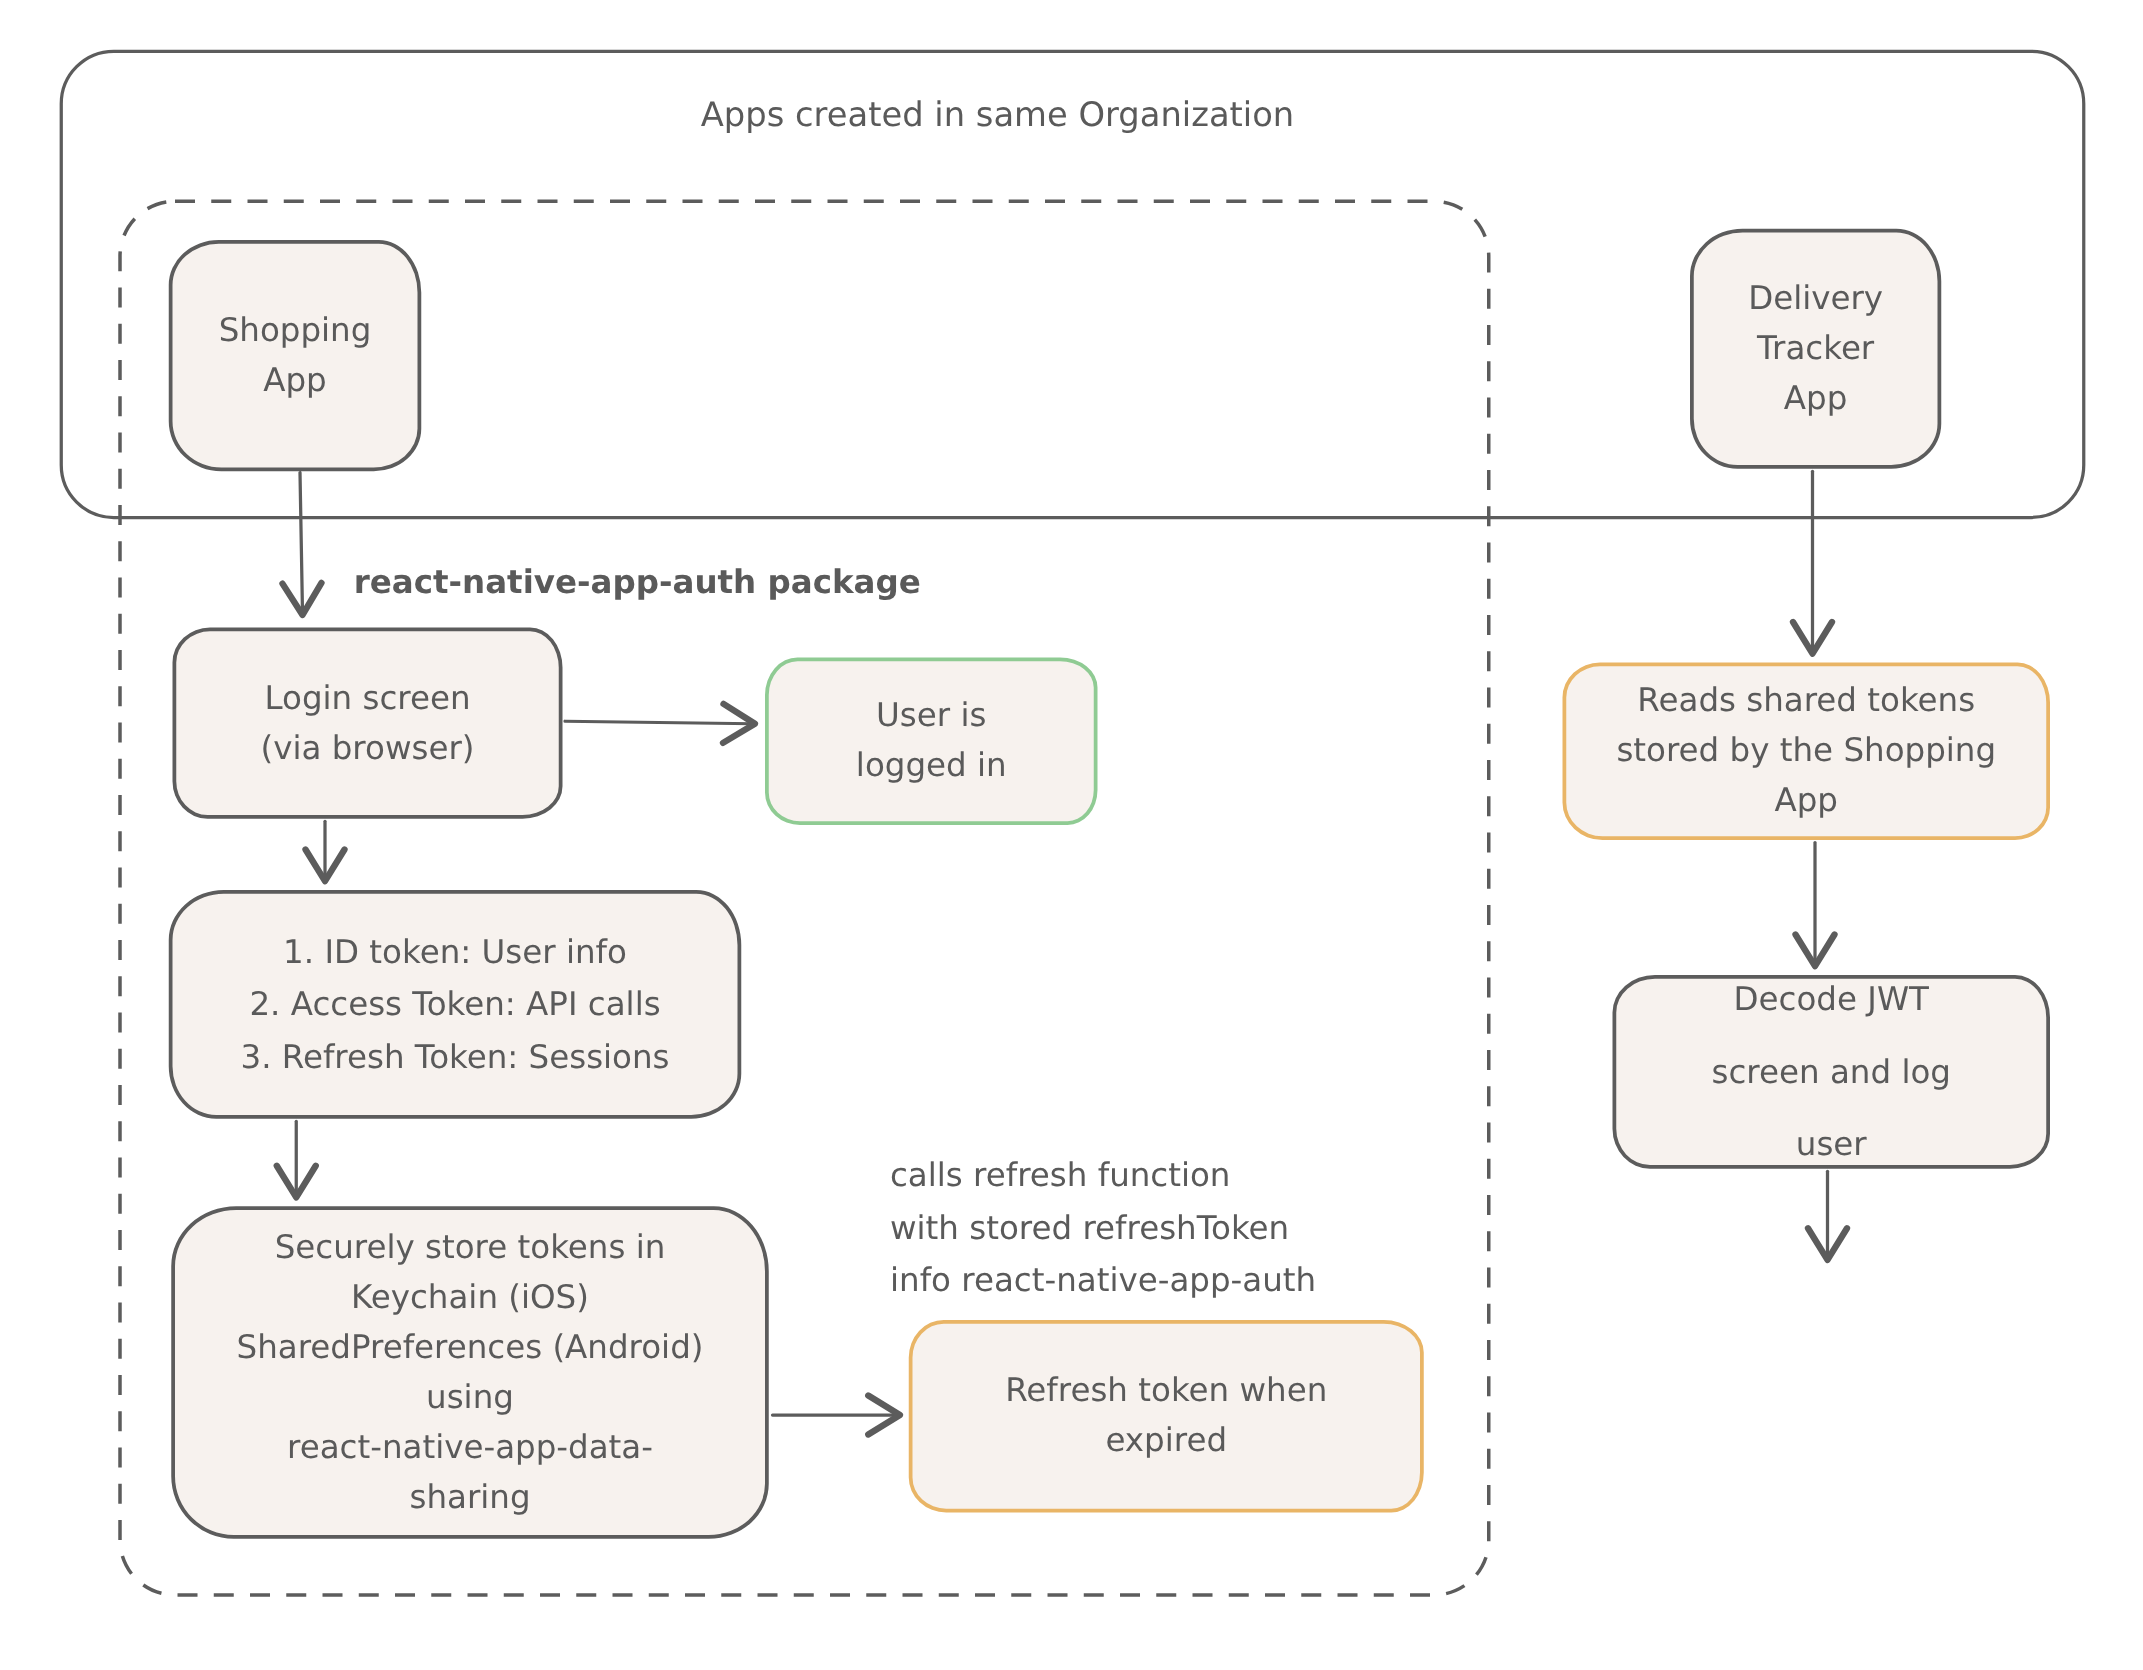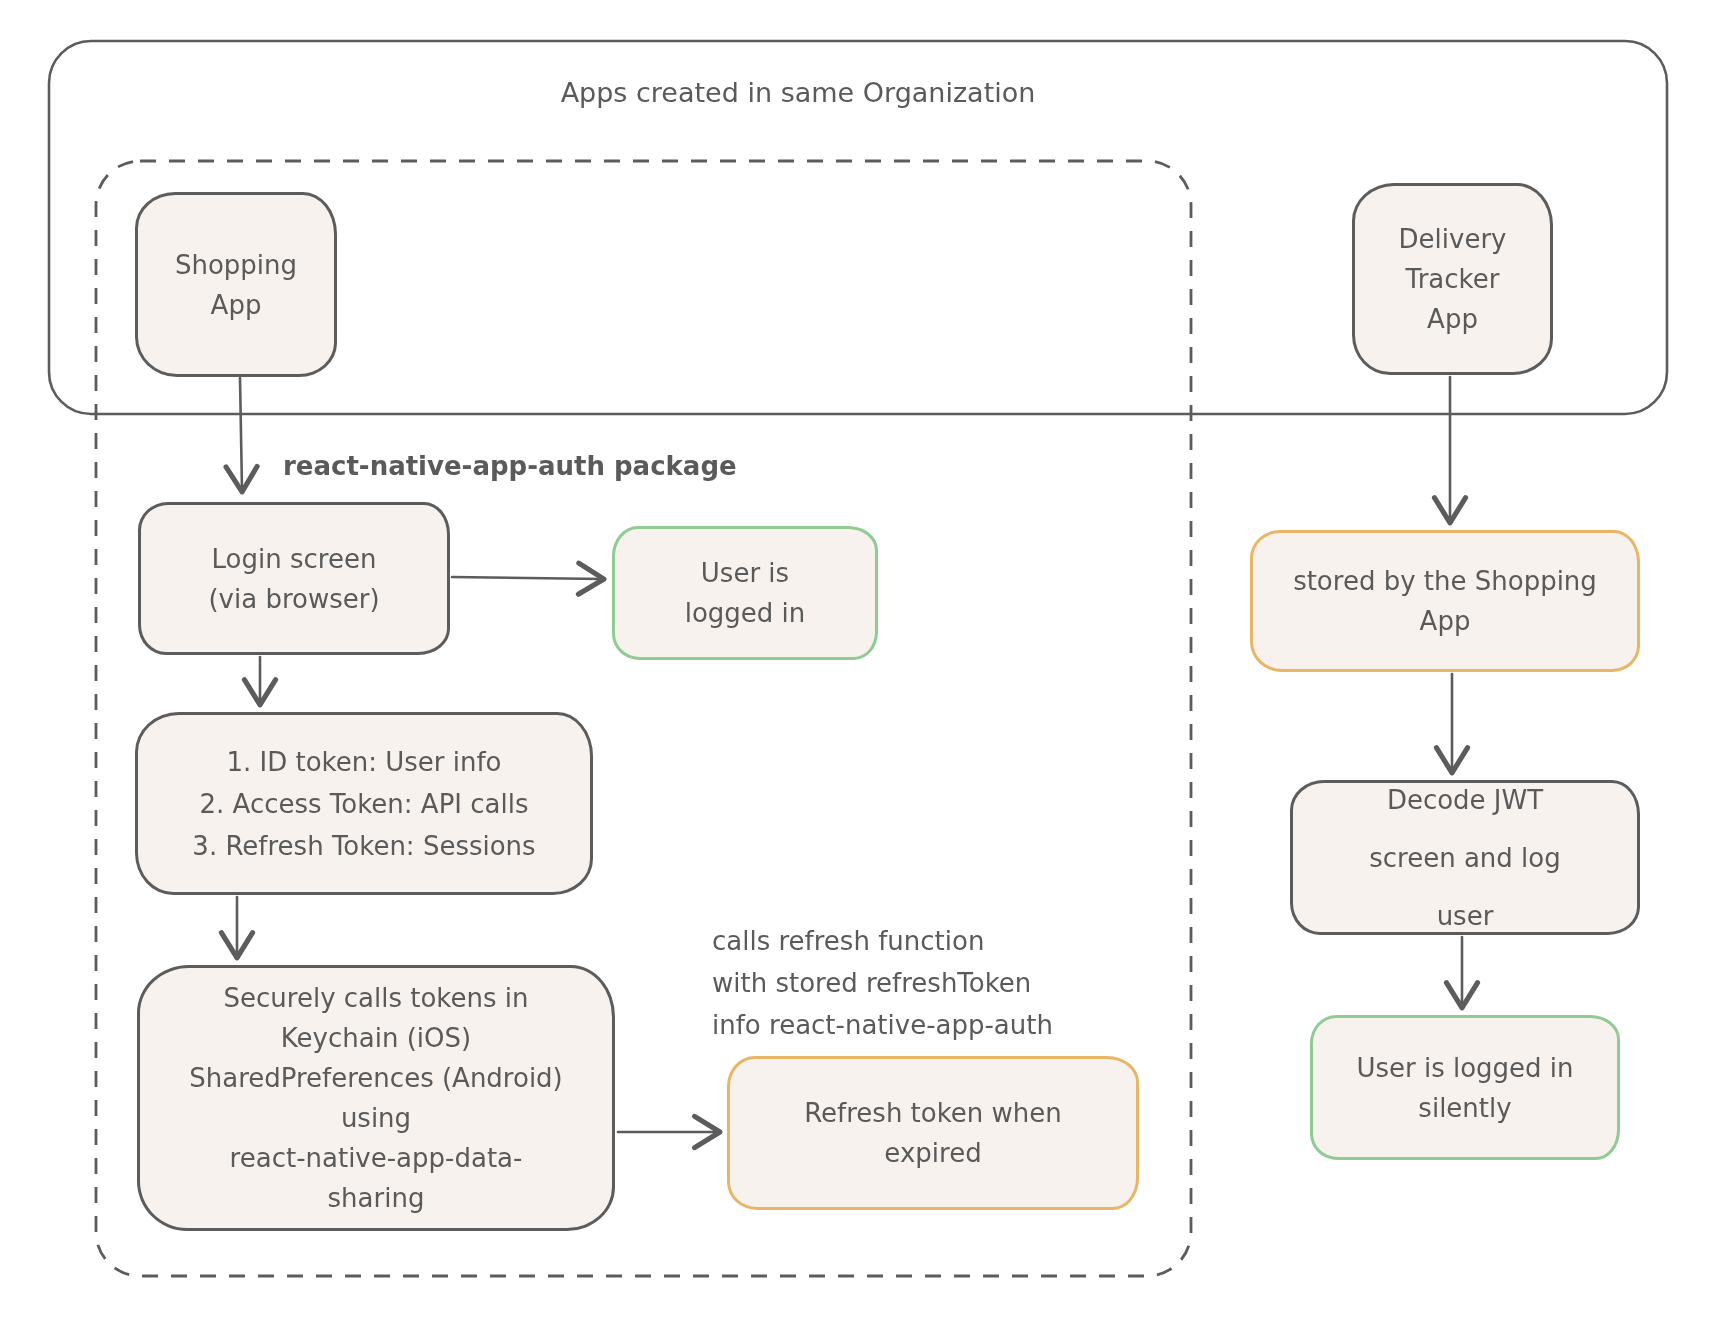--- a/index.html
+++ b/index.html
@@ -87,21 +87,21 @@
       <span>logged in</span>
     </div>
 
     <div class="node" id="tokens">
       <span>1. ID token: User info</span>
       <span>2. Access Token: API calls</span>
       <span>3. Refresh Token: Sessions</span>
     </div>
 
     <div class="node" id="secure">
-      <span>Securely calls tokens in</span>
+      <span>Securely store tokens in</span>
       <span>Keychain (iOS)</span>
       <span>SharedPreferences (Android)</span>
       <span>using</span>
       <span>react-native-app-data-</span>
       <span>sharing</span>
     </div>
 
     <div class="free-label" id="refresh-note">
       <span>calls refresh function</span>
       <span>with stored refreshToken</span>
@@ -113,34 +113,31 @@
       <span>expired</span>
     </div>
 
     <div class="node" id="delivery">
       <span>Delivery</span>
       <span>Tracker</span>
       <span>App</span>
     </div>
 
     <div class="node orange" id="reads">
+      <span>Reads shared tokens</span>
       <span>stored by the Shopping</span>
       <span>App</span>
     </div>
 
     <div class="node" id="decode">
       <span>Decode JWT</span>
       <span>screen and log</span>
       <span>user</span>
     </div>
 
-    <div class="node green" id="silent">
-      <span>User is logged in</span>
-      <span>silently</span>
-    </div>
 
   </div>
 
   <svg class="layer arrow-layer" viewBox="0 0 1714 1336">
     <defs>
       <marker id="ah" viewBox="-16 -10 18 20" refX="-1" refY="0" markerWidth="15" markerHeight="15" orient="auto">
         <path d="M-13,-8 L0,0 L-13,8" fill="none" stroke="#5c5c5c" stroke-width="2.6" stroke-linecap="round" stroke-linejoin="round"></path>
       </marker>
     </defs>
     <g stroke="#5c5c5c" stroke-width="2.6" fill="none" stroke-linecap="round">

